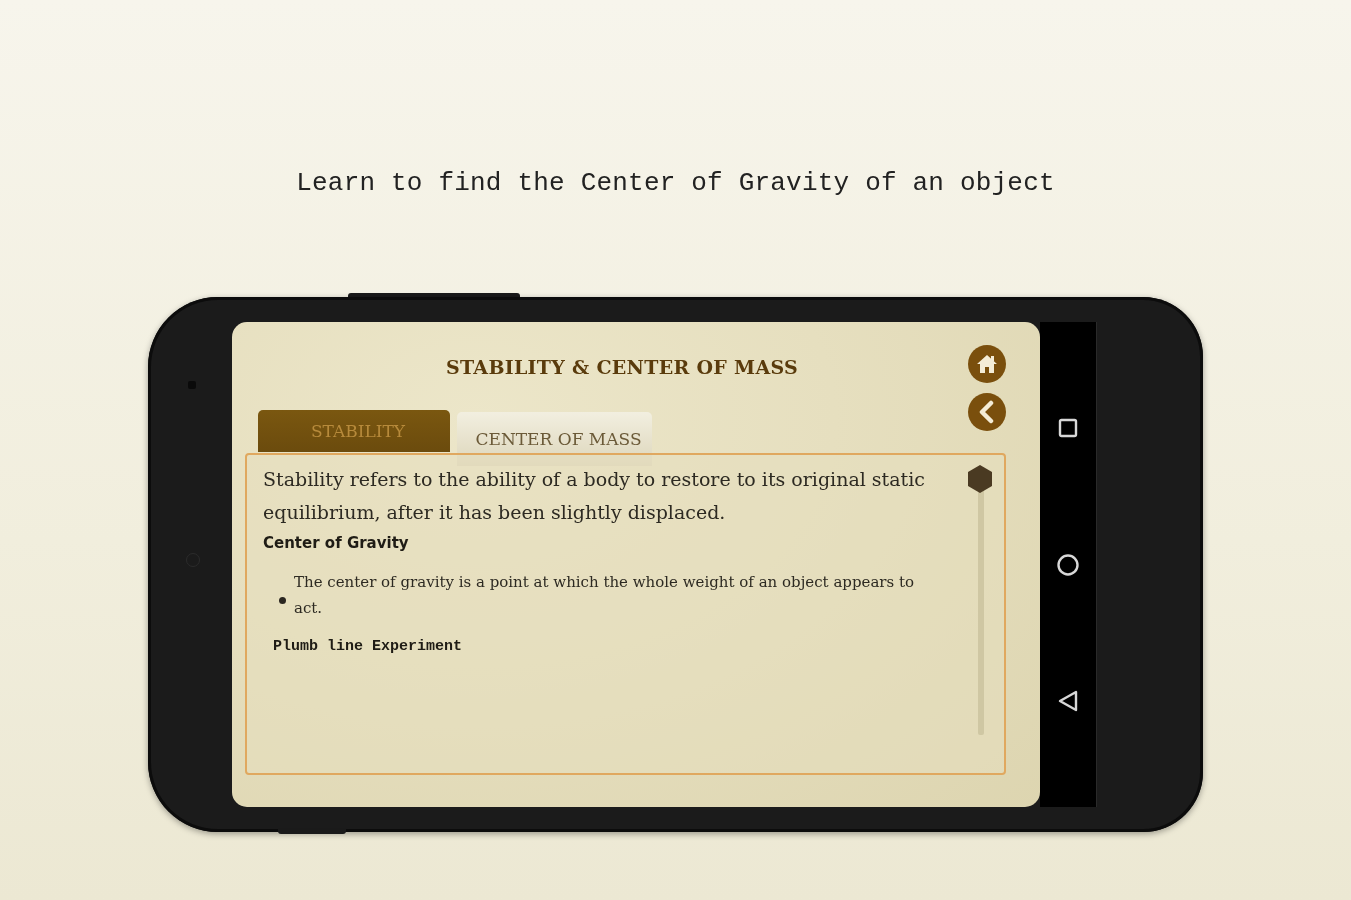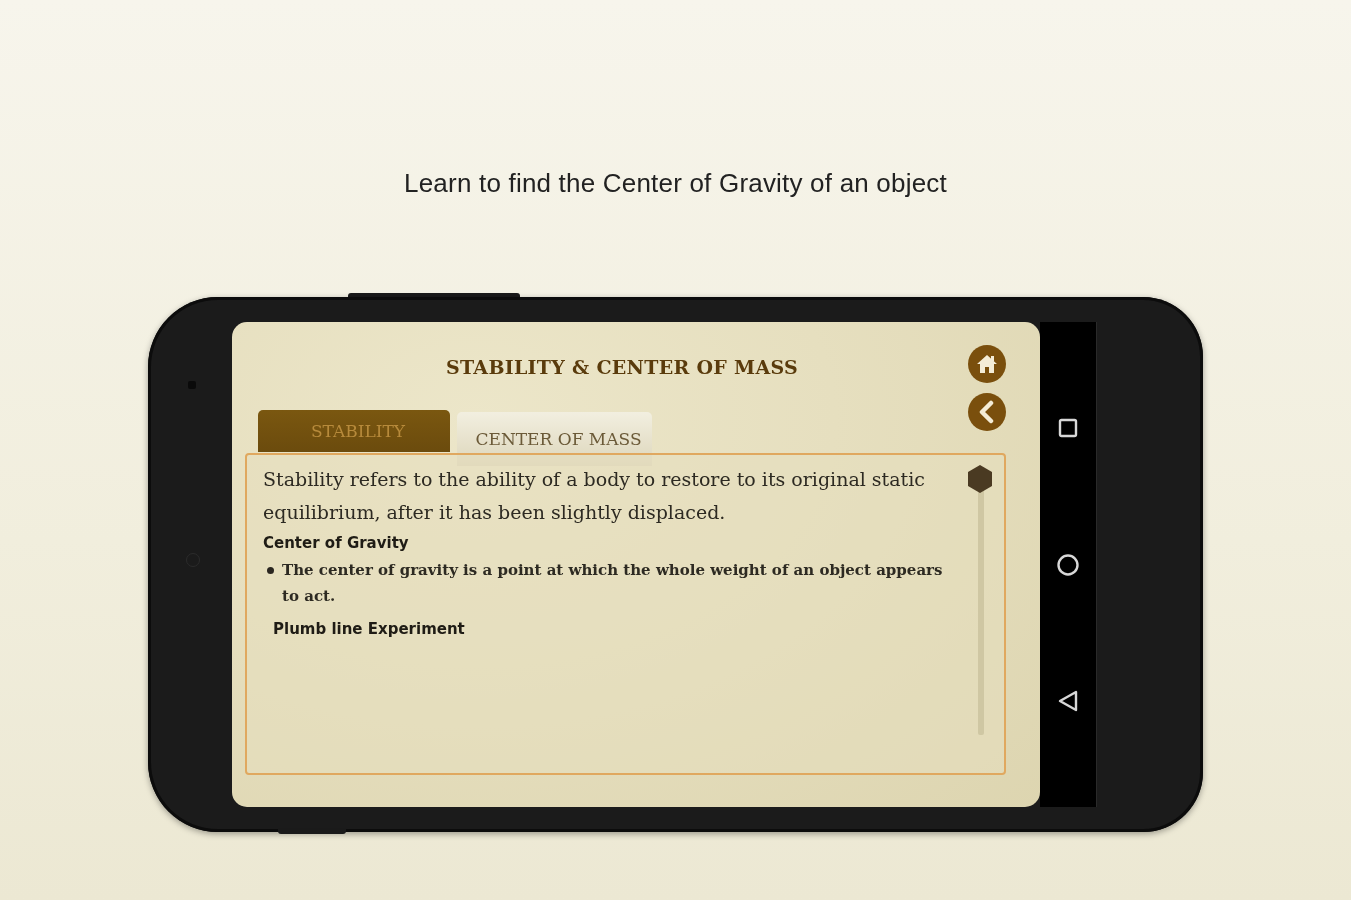--- a/index.html
+++ b/index.html
@@ -3,21 +3,21 @@
 <meta charset="utf-8">
 <style>
   html, body { margin:0; padding:0; }
   body {
     width:1351px; height:900px; overflow:hidden; position:relative;
     background: linear-gradient(180deg, #f7f5ec 0%, #f1eedd 60%, #ece8d3 100%);
     font-family: "Liberation Sans", sans-serif;
   }
   .caption {
     position:absolute; left:0; top:168px; width:1351px; text-align:center;
-    font-family: Liberation Sans, sans-serif; font-size:26px; color:#222; letter-spacing:0.2px;
+    font-family: Liberation Mono, monospace; font-size:26px; color:#222; letter-spacing:0.2px;
   }
   .phone {
     position:absolute; left:148px; top:297px; width:1055px; height:535px;
     background:#1b1b1b; border-radius:70px 60px 60px 70px;
     box-shadow: inset 0 0 0 3px #0c0c0c, 0 2px 6px rgba(0,0,0,0.35);
   }
   .phone-topbump {
     position:absolute; left:348px; top:293px; width:172px; height:8px;
     background:#1a1a1a; border-radius:3px 3px 0 0;
   }
@@ -52,21 +52,21 @@
   }
   .tab.active { left:26px; width:184px; background:linear-gradient(180deg,#7a5710,#6b4b0d); color:#b78a3b; }
   .tab.inactive { left:225px; width:187px; background:linear-gradient(180deg,#f2efe0,#ddd6bb); color:#6b5a38; height:54px; top:90px; }
   .content-box {
     position:absolute; left:13px; top:131px; width:757px; height:318px;
     border:2px solid #e0a85f; border-radius:4px; background:rgba(230,223,190,0.55);
   }
   .content-text { position:absolute; left:16px; top:8px; width:690px; font-family:"DejaVu Serif", serif; color:#2d2a22; font-size:15px; }
   .para { line-height:33px; margin:0; }
   .heading { font-weight:bold; font-family:"DejaVu Sans", sans-serif; font-size:15px; color:#1f1c15; margin:0; line-height:20px; }
-  .bullet-row { display:flex; align-items:flex-start; margin:4px;font-weight:bold; }
+  .bullet-row { display:flex; align-items:center; margin:16px; }
   .bullet { width:7px; height:7px; border-radius:50%; background:#2a2620; margin:10px 8px 0 0; flex-shrink:0; }
   .scroll-track { position:absolute; right:20px; top:30px; width:6px; height:250px; background:#cfc7a3; border-radius:2px; }
   .scroll-thumb { position:absolute; right:12px; top:10px; width:24px; height:28px; }
 </style>
 </head>
 <body>
 
 <div class="caption">Learn to find the Center of Gravity of an object</div>
 
 <div class="phone-topbump"></div>
@@ -94,21 +94,21 @@
   <div class="tab inactive">CENTER OF MASS</div>
 
   <div class="content-box">
     <div class="content-text">
       <p class="para" style="font-size:19px;">Stability refers to the ability of a body to restore to its original static equilibrium, after it has been slightly displaced.</p>
       <p class="heading" style="margin-top:4px;">Center of Gravity</p>
       <div class="bullet-row">
         <span class="bullet"></span>
         <span class="para" style="line-height:26px;">The center of gravity is a point at which the whole weight of an object appears to act.</span>
       </div>
-      <p class="heading" style="margin-top:10px; margin-left:10px;">Plumb line Experiment</p>
+      <p class="heading" style="margin-top:10px; margin-left:10px;font-family:Liberation Mono, monospace;">Plumb line Experiment</p>
     </div>
     <div class="scroll-track"></div>
     <svg class="scroll-thumb" viewBox="0 0 24 28">
       <polygon points="12,0 24,7 24,21 12,28 0,21 0,7" fill="#4a3a22"></polygon>
     </svg>
   </div>
 </div>
 
 <div class="navbar">
   <div class="nav-btn" style="top:94px; height:24px;">

